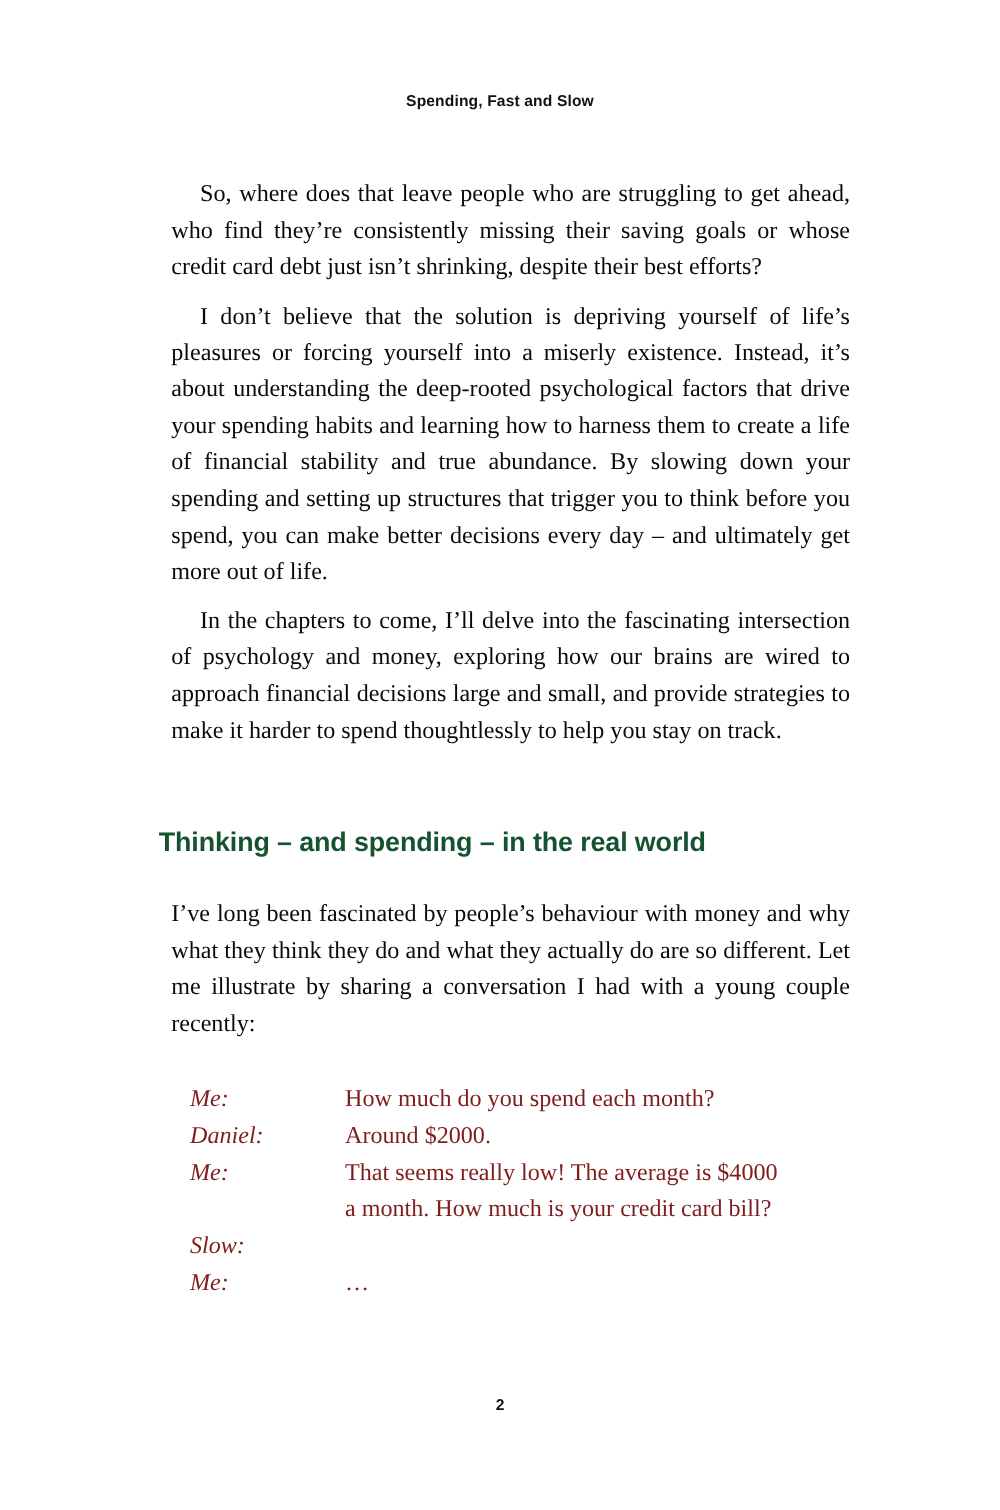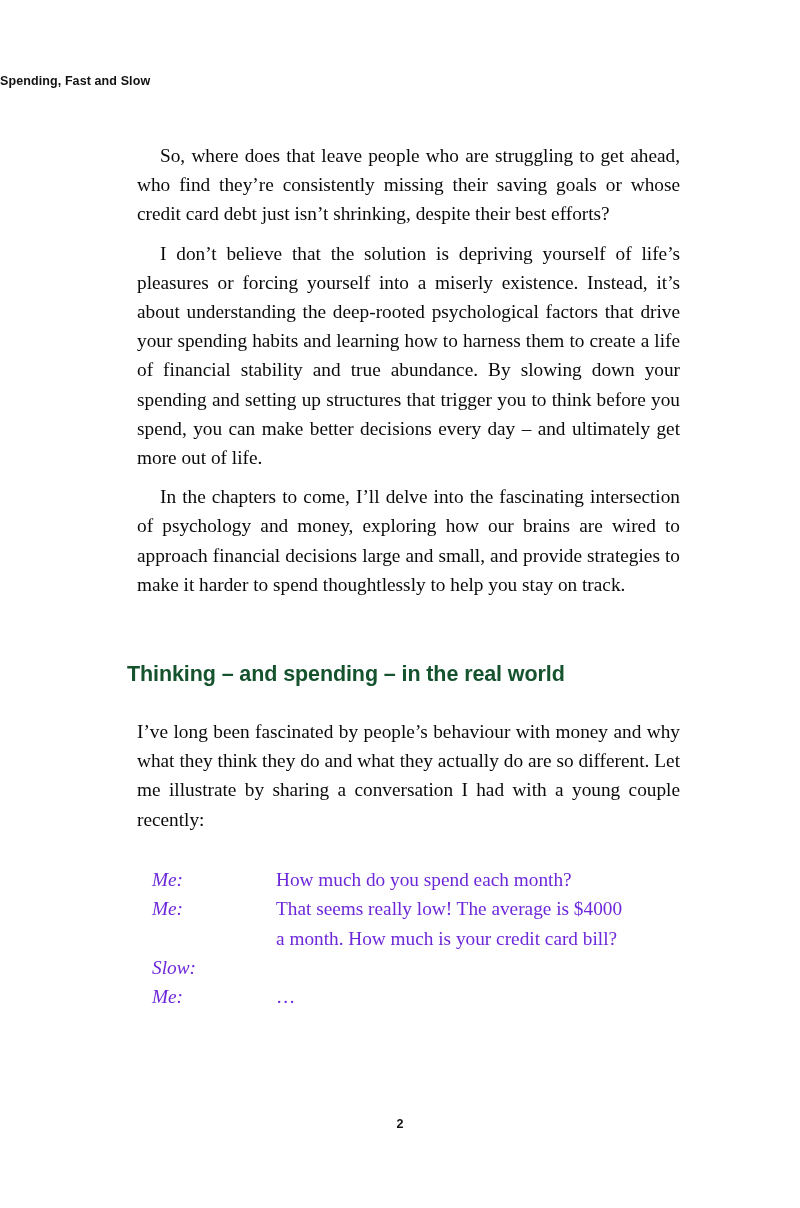--- a/index.html
+++ b/index.html
@@ -24,21 +24,21 @@
     width: 800px;
     height: 1208px;
   }
 
   
   .running-header {
     position: absolute;
     top: 74px;
     left: 0;
     width: 800px;
-    text-align: left;
+    text-align: center;
     font-family: "Liberation Sans", "DejaVu Sans", sans-serif;
     font-weight: bold;
     font-size: 12.5px;
     letter-spacing: 0.1px;
     color: #111111;
   }
 
   
   .content {
     position: absolute;
@@ -80,21 +80,21 @@
   
   .dialogue {
     margin-top: 31px;
     padding-left: 25px;
   }
   .dialogue-row {
     display: flex;
     align-items: flex-start;
     font-size: 19.3px;
     line-height: 29.4px;
-    color: #6d28d9;
+    color: #7f1d1d;
   }
   .speaker {
     flex: 0 0 100px;
     font-style: italic;
     white-space: nowrap;
   }
   .utterance {
     flex: 1 1 auto;
     text-align: left;
   }
@@ -138,20 +138,26 @@
 
     <div class="dialogue">
 
       <div class="dialogue-row">
         <span class="speaker">Me:</span>
         <span class="utterance">
           <span class="cont-line">How much do you spend each month?</span>
         </span>
       </div>
 
+      <div class="dialogue-row">
+        <span class="speaker">Daniel:</span>
+        <span class="utterance">
+          <span class="cont-line">Around $2000.</span>
+        </span>
+      </div>
 
       <div class="dialogue-row">
         <span class="speaker">Me:</span>
         <span class="utterance">
           <span class="cont-line">That seems really low! The average is $4000</span>
           <span class="cont-line">a month. How much is your credit card bill?</span>
         </span>
       </div>
 
       <div class="dialogue-row">

